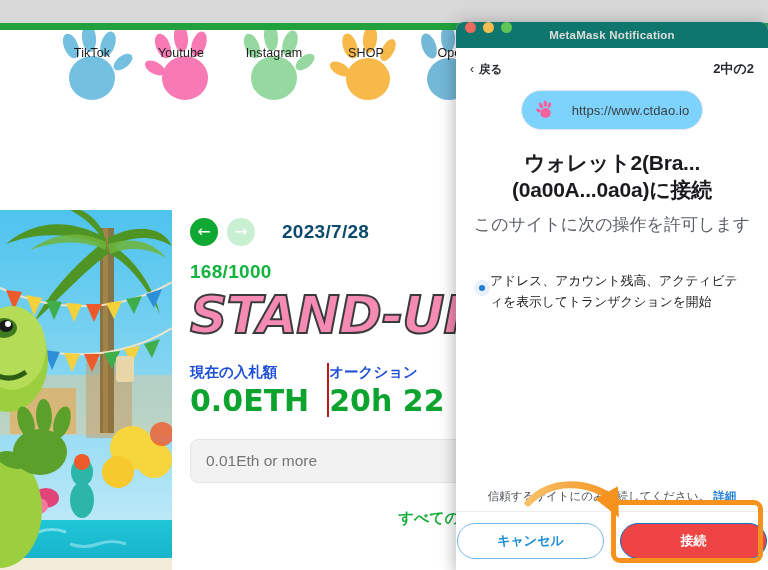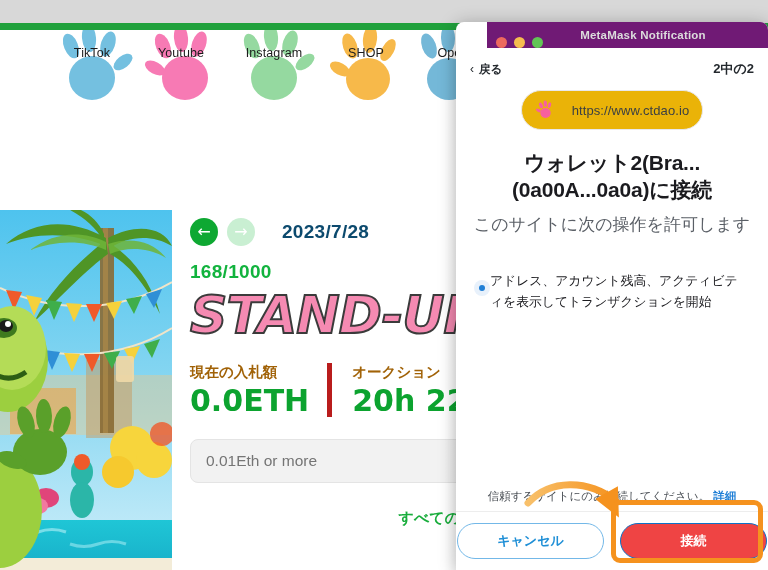--- a/index.html
+++ b/index.html
@@ -90,23 +90,23 @@
     color:#f58ab2;
     -webkit-text-stroke:2px #3b3b3b;
     letter-spacing:-1px;
     white-space:nowrap;
   }
   #stats-row{
     margin-top:22px; display:flex; align-items:flex-start;
   }
   .stat-block{ padding-right:18px; }
   .stat-block + .stat-block{
-    border-left:5px solid #b91c1c; padding-left:20px;
-  }
-  .stat-label{ color:#a16207; font-weight:bold; font-size:14.5px; }
+    border-left:2px solid #b91c1c; 
+  }
+  .stat-label{ color:#1d4ed8; font-weight:bold; font-size:14.5px; }
   .stat-value{
     margin-top:3px; color:#0ca32f; font-weight:bold;
     font-size:30px; line-height:1.05;
     font-family:"DejaVu Sans", sans-serif;
     white-space:nowrap;
   }
   #bid-input{
     margin-top:22px; width:300px; height:44px;
     background:#f2f2f2; border:1px solid #e4e4e4; border-radius:8px;
     padding:0 15px; font-size:15.5px; color:#a8a8a8;
@@ -121,22 +121,22 @@
   
   #mm-window{
     position:absolute; left:456px; top:22px; width:312px; height:548px;
     background:#ffffff;
     border-radius:8px 8px 0 0;
     box-shadow:0 2px 18px rgba(0,0,0,.28);
     overflow:hidden;
     display:flex; flex-direction:column;
   }
   #mm-titlebar{
-    height:26px; background:#701a75; position:relative; flex:0 0 26px;
-    display:flex; align-items:flex-end;margin-left:31px;
+    height:26px; background:#0f766e; position:relative; flex:0 0 26px;
+    display:flex; align-items:flex-start;
   }
   .tl{ width:11px; height:11px; border-radius:50%; margin-left:7px; }
   #tl-close{ background:#ed6a5e; margin-left:9px; }
   #tl-min{ background:#f5bd4f; }
   #tl-max{ background:#61c555; }
   #mm-title{
     position:absolute; left:0; top:0; width:312px; height:26px;
     display:flex; align-items:center; justify-content:center;
     color:#dcdcdc; font-size:11.5px; font-weight:bold;
     letter-spacing:.2px; pointer-events:none;
@@ -149,21 +149,21 @@
   }
   #mm-back{
     display:flex; align-items:center; gap:5px;
     font-size:11.5px; font-weight:bold; color:#24292e;
   }
   #mm-back-chevron{ font-size:12px; font-weight:normal; color:#24292e; }
   #mm-step{ font-size:13px; font-weight:bold; color:#24292e; }
 
   #mm-url-pill{
     margin:6px auto 0; width:182px; height:40px;
-    border:1px solid #e8e8ec; border-radius:22px; background:#eab308;
+    border:1px solid #e8e8ec; border-radius:22px; background:#7dd3fc;
     display:flex; align-items:center; justify-content:center; gap:17px;
   }
   #mm-url-text{ font-size:13px; color:#3c4043; letter-spacing:.1px; }
 
   #mm-heading{
     margin:20px 16px 0; text-align:center;
     font-size:21px; font-weight:bold; color:#1b1b1f;
     line-height:1.28; letter-spacing:-.2px;
   }
   #mm-subheading{

